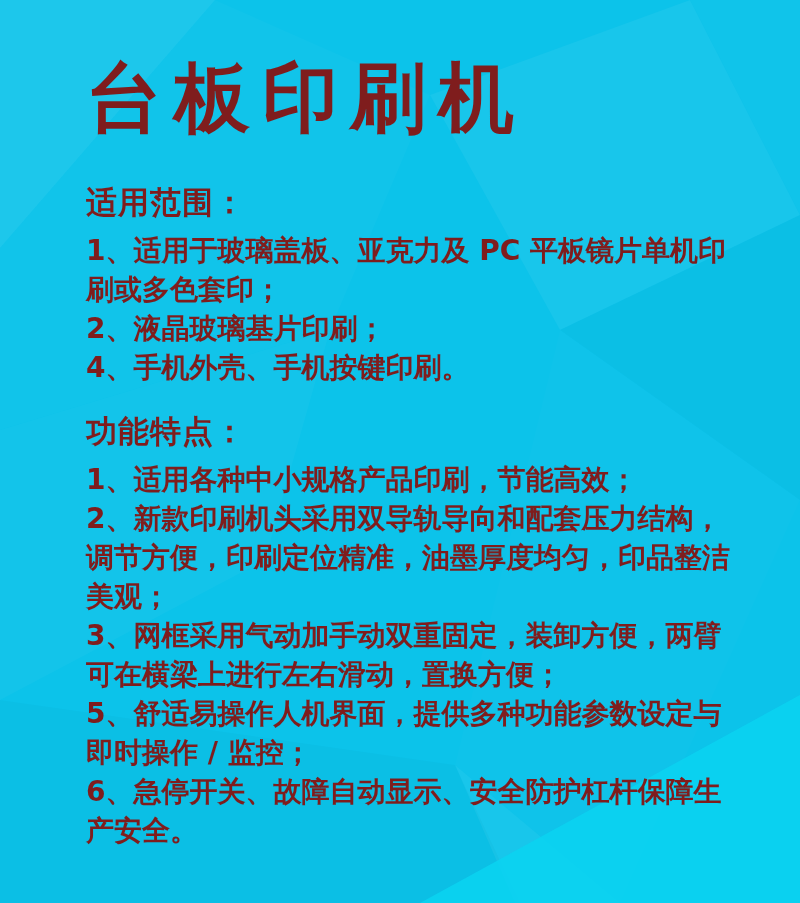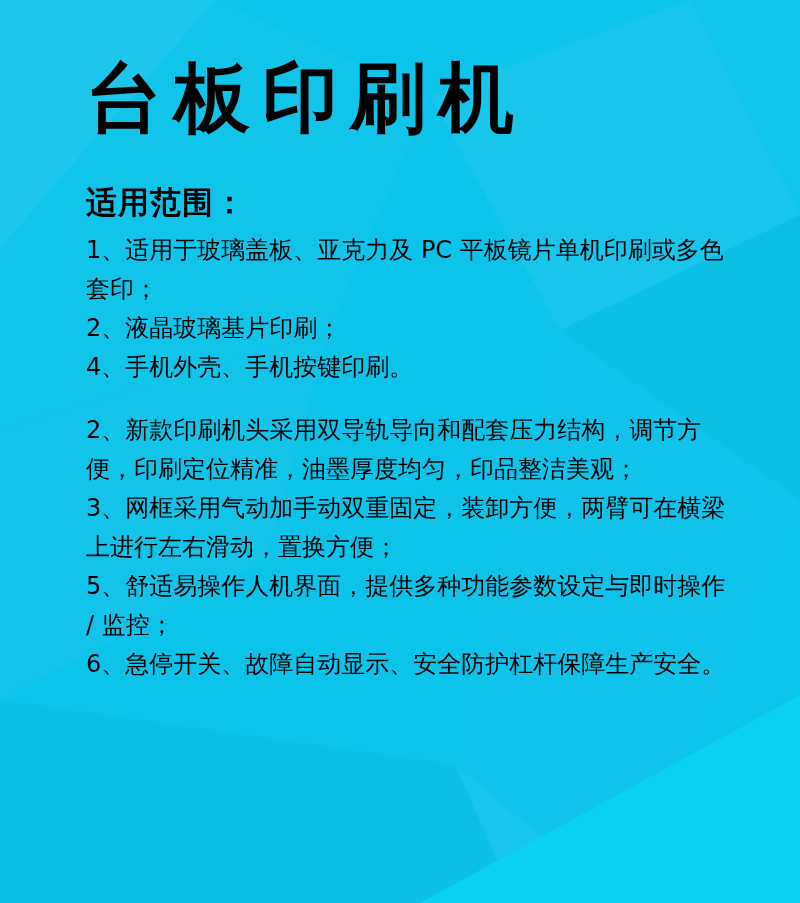--- a/index.html
+++ b/index.html
@@ -40,23 +40,23 @@
   .section-features{ margin-top: 24px; }
   .section-heading {
     margin: 12px 0 9px 0;
     font-size: 31px;
     line-height: 40px;
     font-weight: 700;
     letter-spacing: 1px;
   }
   .item {
     margin: 0;
-    font-size: 24px;
+    font-size: 28px;
     line-height: 39px;
-    font-weight: 400;
+    font-weight: 700;
     max-width: 655px;
   }
 </style>
 </head>
 <body>
 
 <div class="page" style="background-color: rgb(12, 195, 234);">
 
   <svg class="bg" viewBox="0 0 800 903" preserveAspectRatio="none" aria-hidden="true">
     <polygon points="0,0 215,0 0,248" fill="#ffffff" opacity="0.07"></polygon>
@@ -64,32 +64,34 @@
     <polygon points="430,95 690,0 800,215 560,330" fill="#ffffff" opacity="0.05"></polygon>
     <polygon points="690,0 800,0 800,215" fill="#ffffff" opacity="0.02"></polygon>
     <polygon points="800,215 800,500 560,330" fill="#000000" opacity="0.018"></polygon>
     <polygon points="0,430 330,330 265,560 0,700" fill="#ffffff" opacity="0.03"></polygon>
     <polygon points="560,330 800,500 620,903 455,765" fill="#ffffff" opacity="0.015"></polygon>
     <polygon points="0,700 455,765 520,903 0,903" fill="#000000" opacity="0.02"></polygon>
     <polygon points="455,765 620,903 515,903" fill="#ffffff" opacity="0.05"></polygon>
     <polygon points="800,695 800,903 420,903" opacity="0.85" fill="#0ad4f1"></polygon>
   </svg>
 
-  <div class="content" style="color: #000000;">
+  <div class="content" style="color: #7f1d1d;">
 
     <h1 class="title">台板印刷机</h1>
 
     <section class="section section-scope">
       <h2 class="section-heading">适用范围：</h2>
       <p class="item">1、适用于玻璃盖板、亚克力及 PC 平板镜片单机印刷或多色套印；</p>
       <p class="item">2、液晶玻璃基片印刷；</p>
       <p class="item">4、手机外壳、手机按键印刷。</p>
     </section>
 
     <section class="section section-features">
+      <h2 class="section-heading">功能特点：</h2>
+      <p class="item">1、适用各种中小规格产品印刷，节能高效；</p>
       <p class="item">2、新款印刷机头采用双导轨导向和配套压力结构，调节方便，印刷定位精准，油墨厚度均匀，印品整洁美观；</p>
       <p class="item">3、网框采用气动加手动双重固定，装卸方便，两臂可在横梁上进行左右滑动，置换方便；</p>
       <p class="item">5、舒适易操作人机界面，提供多种功能参数设定与即时操作 / 监控；</p>
       <p class="item">6、急停开关、故障自动显示、安全防护杠杆保障生产安全。</p>
     </section>
 
   </div>
 </div>
 
 </body></html>

